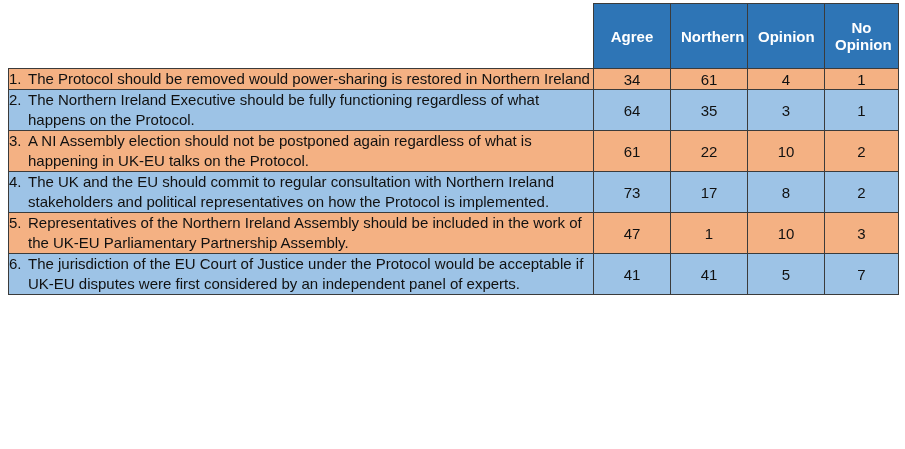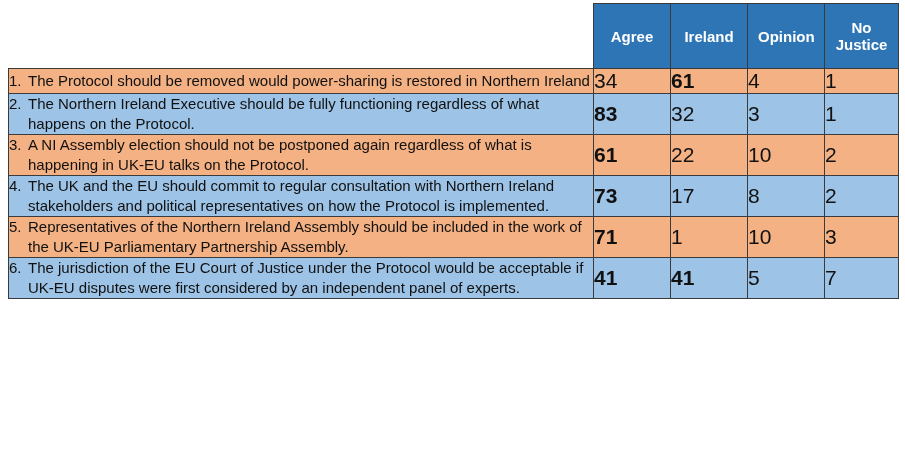--- a/index.html
+++ b/index.html
@@ -68,24 +68,25 @@
     flex: 0 0 auto;
     width: 19px;
     text-align: left;
   }
   .stmt-text {
     flex: 1 1 auto;
   }
 
   
   td.num {
-    font-size: 21px;
+    font-size: 15px;
     color: #111111;
+    text-align: center;
   }
-  td.num.bold { font-weight: bold; }
+  td.num.bold { font-weight: normal; }
 
   
   tr.tint-orange td { background: #f4b183; }
   tr.tint-blue   td { background: #9dc3e6; }
 
   
   col.c-stmt { width: 585px; }
   col.c-num  { width: 77px; }
   col.c-num4 { width: 74px; }
 </style>
@@ -98,23 +99,23 @@
       <col class="c-stmt">
       <col class="c-num">
       <col class="c-num">
       <col class="c-num">
       <col class="c-num4">
     </colgroup>
     <thead>
       <tr>
         <th class="spacer"></th>
         <th class="hdr">Agree</th>
-        <th class="hdr">Ireland</th>
+        <th class="hdr">Northern</th>
         <th class="hdr">Opinion</th>
-        <th class="hdr">No Justice</th>
+        <th class="hdr">No Opinion</th>
       </tr>
     </thead>
     <tbody id="table-body">
         <tr class="tint-orange">
           <td class="statement">
             <div class="stmt-inner">
               <span class="stmt-num">1.</span>
               <span class="stmt-text">The Protocol should be removed would power-sharing is restored in Northern Ireland</span>
             </div>
           </td>
@@ -123,22 +124,22 @@
           <td class="num">4</td>
           <td class="num">1</td>
         </tr>
         <tr class="tint-blue">
           <td class="statement">
             <div class="stmt-inner">
               <span class="stmt-num">2.</span>
               <span class="stmt-text">The Northern Ireland Executive should be fully functioning regardless of what happens on the Protocol.</span>
             </div>
           </td>
-          <td class="num bold">83</td>
-          <td class="num">32</td>
+          <td class="num bold">64</td>
+          <td class="num">35</td>
           <td class="num">3</td>
           <td class="num">1</td>
         </tr>
         <tr class="tint-orange">
           <td class="statement">
             <div class="stmt-inner">
               <span class="stmt-num">3.</span>
               <span class="stmt-text">A NI Assembly election should not be postponed again regardless of what is happening in UK-EU talks on the Protocol.</span>
             </div>
           </td>
@@ -159,21 +160,21 @@
           <td class="num">8</td>
           <td class="num">2</td>
         </tr>
         <tr class="tint-orange">
           <td class="statement">
             <div class="stmt-inner">
               <span class="stmt-num">5.</span>
               <span class="stmt-text">Representatives of the Northern Ireland Assembly should be included in the work of the UK-EU Parliamentary Partnership Assembly.</span>
             </div>
           </td>
-          <td class="num bold">71</td>
+          <td class="num bold">47</td>
           <td class="num">1</td>
           <td class="num">10</td>
           <td class="num">3</td>
         </tr>
         <tr class="tint-blue">
           <td class="statement">
             <div class="stmt-inner">
               <span class="stmt-num">6.</span>
               <span class="stmt-text">The jurisdiction of the EU Court of Justice under the Protocol would be acceptable if UK-EU disputes were first considered by an independent panel of experts.</span>
             </div>

